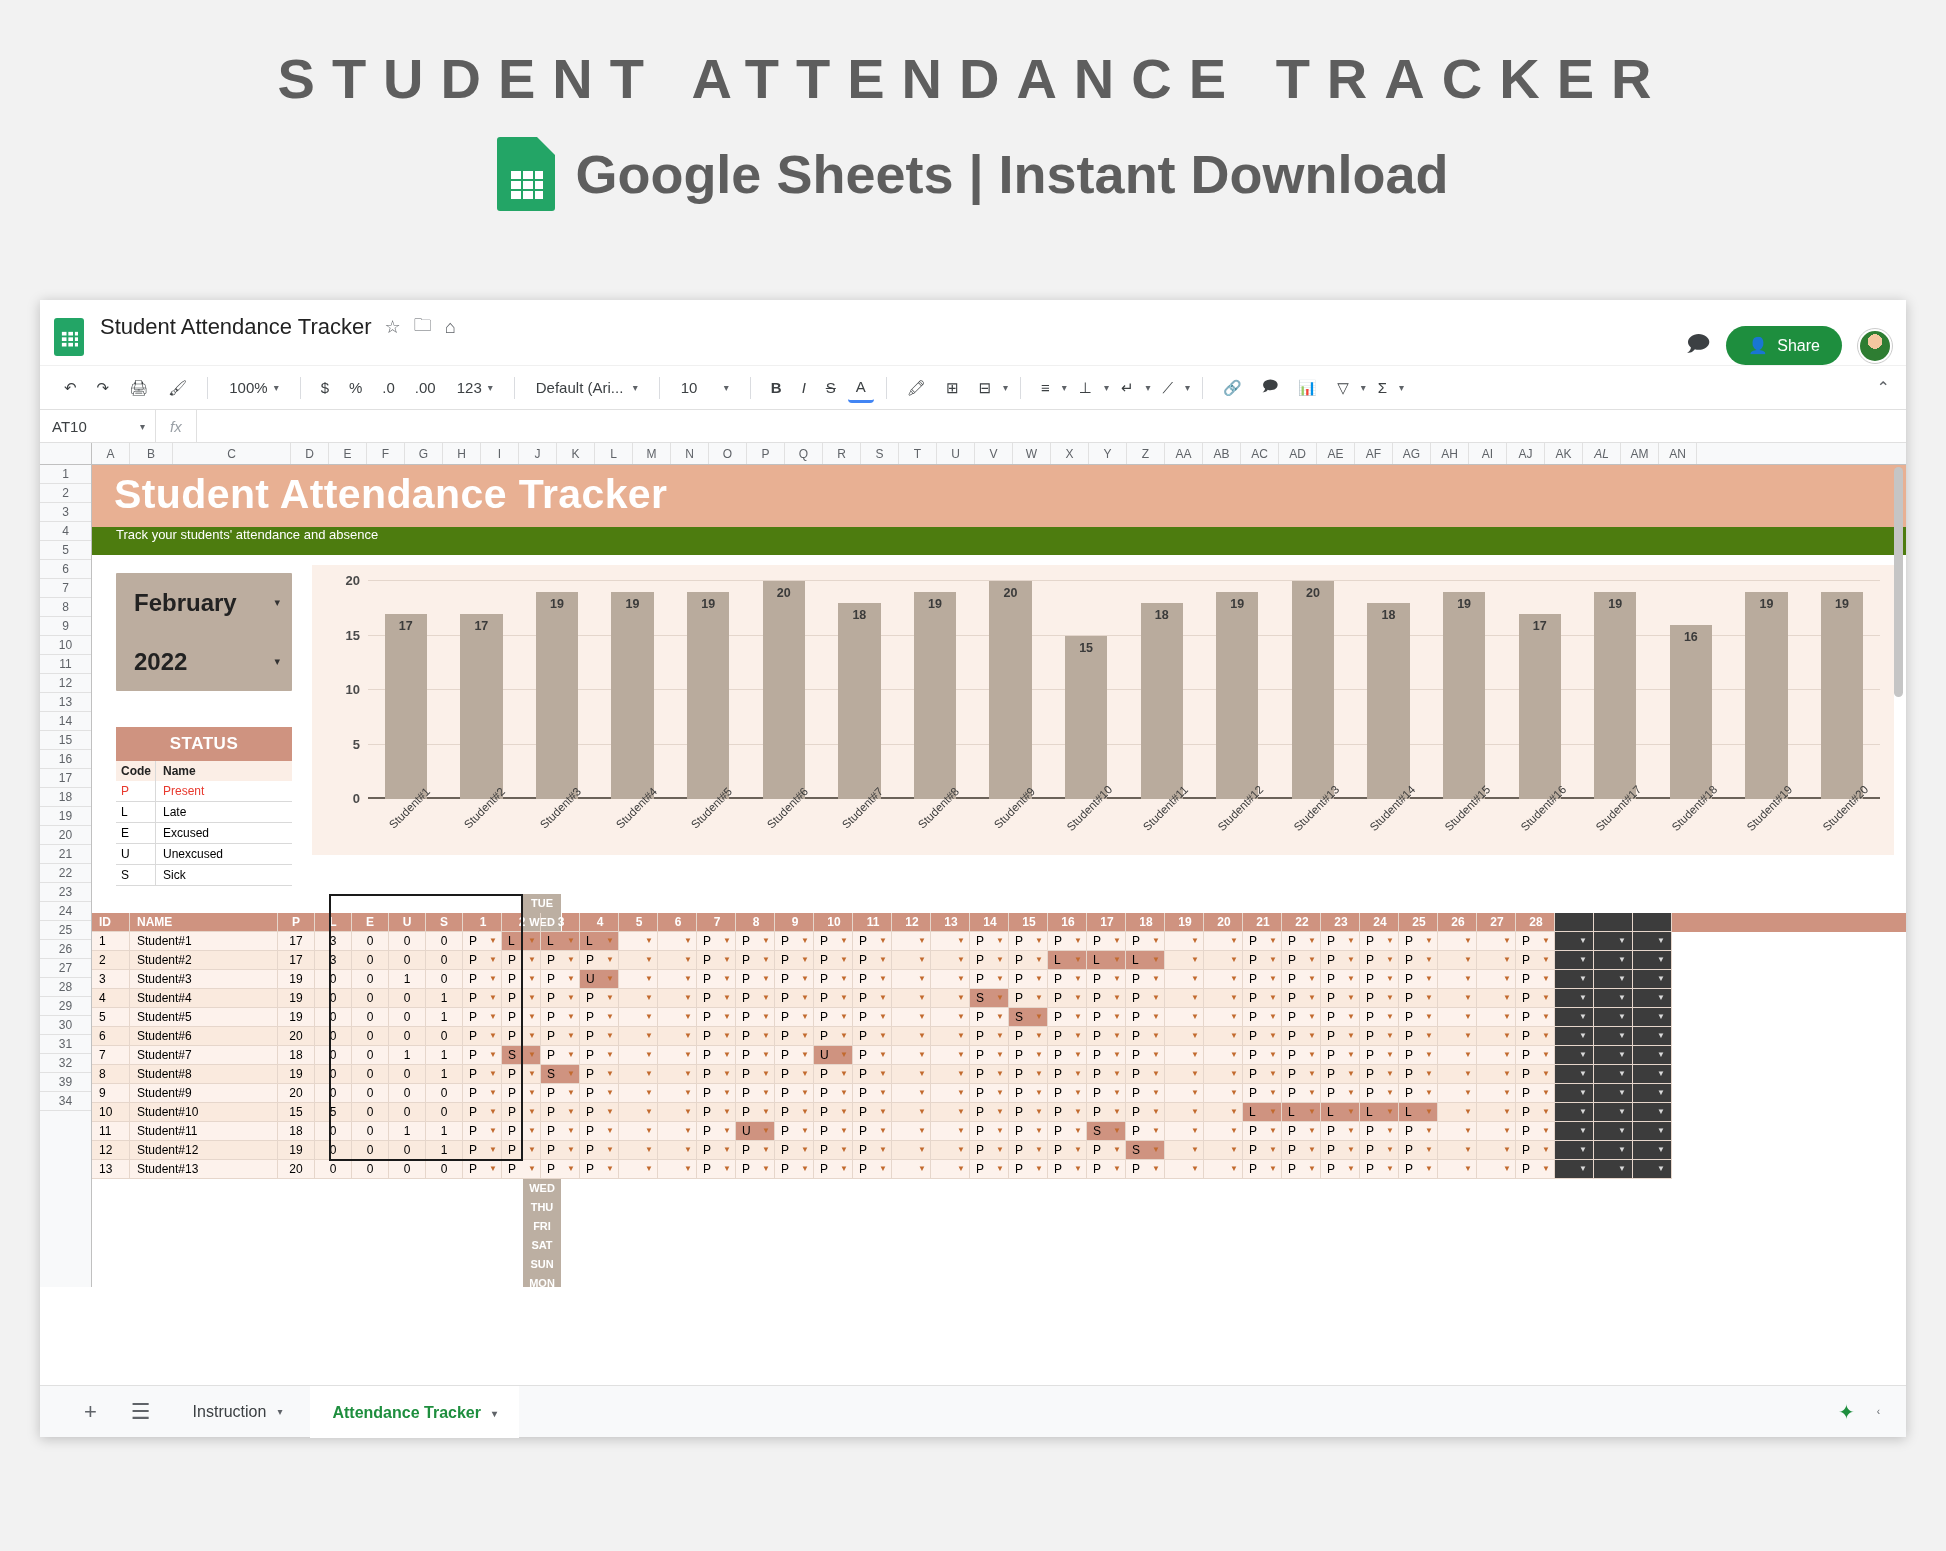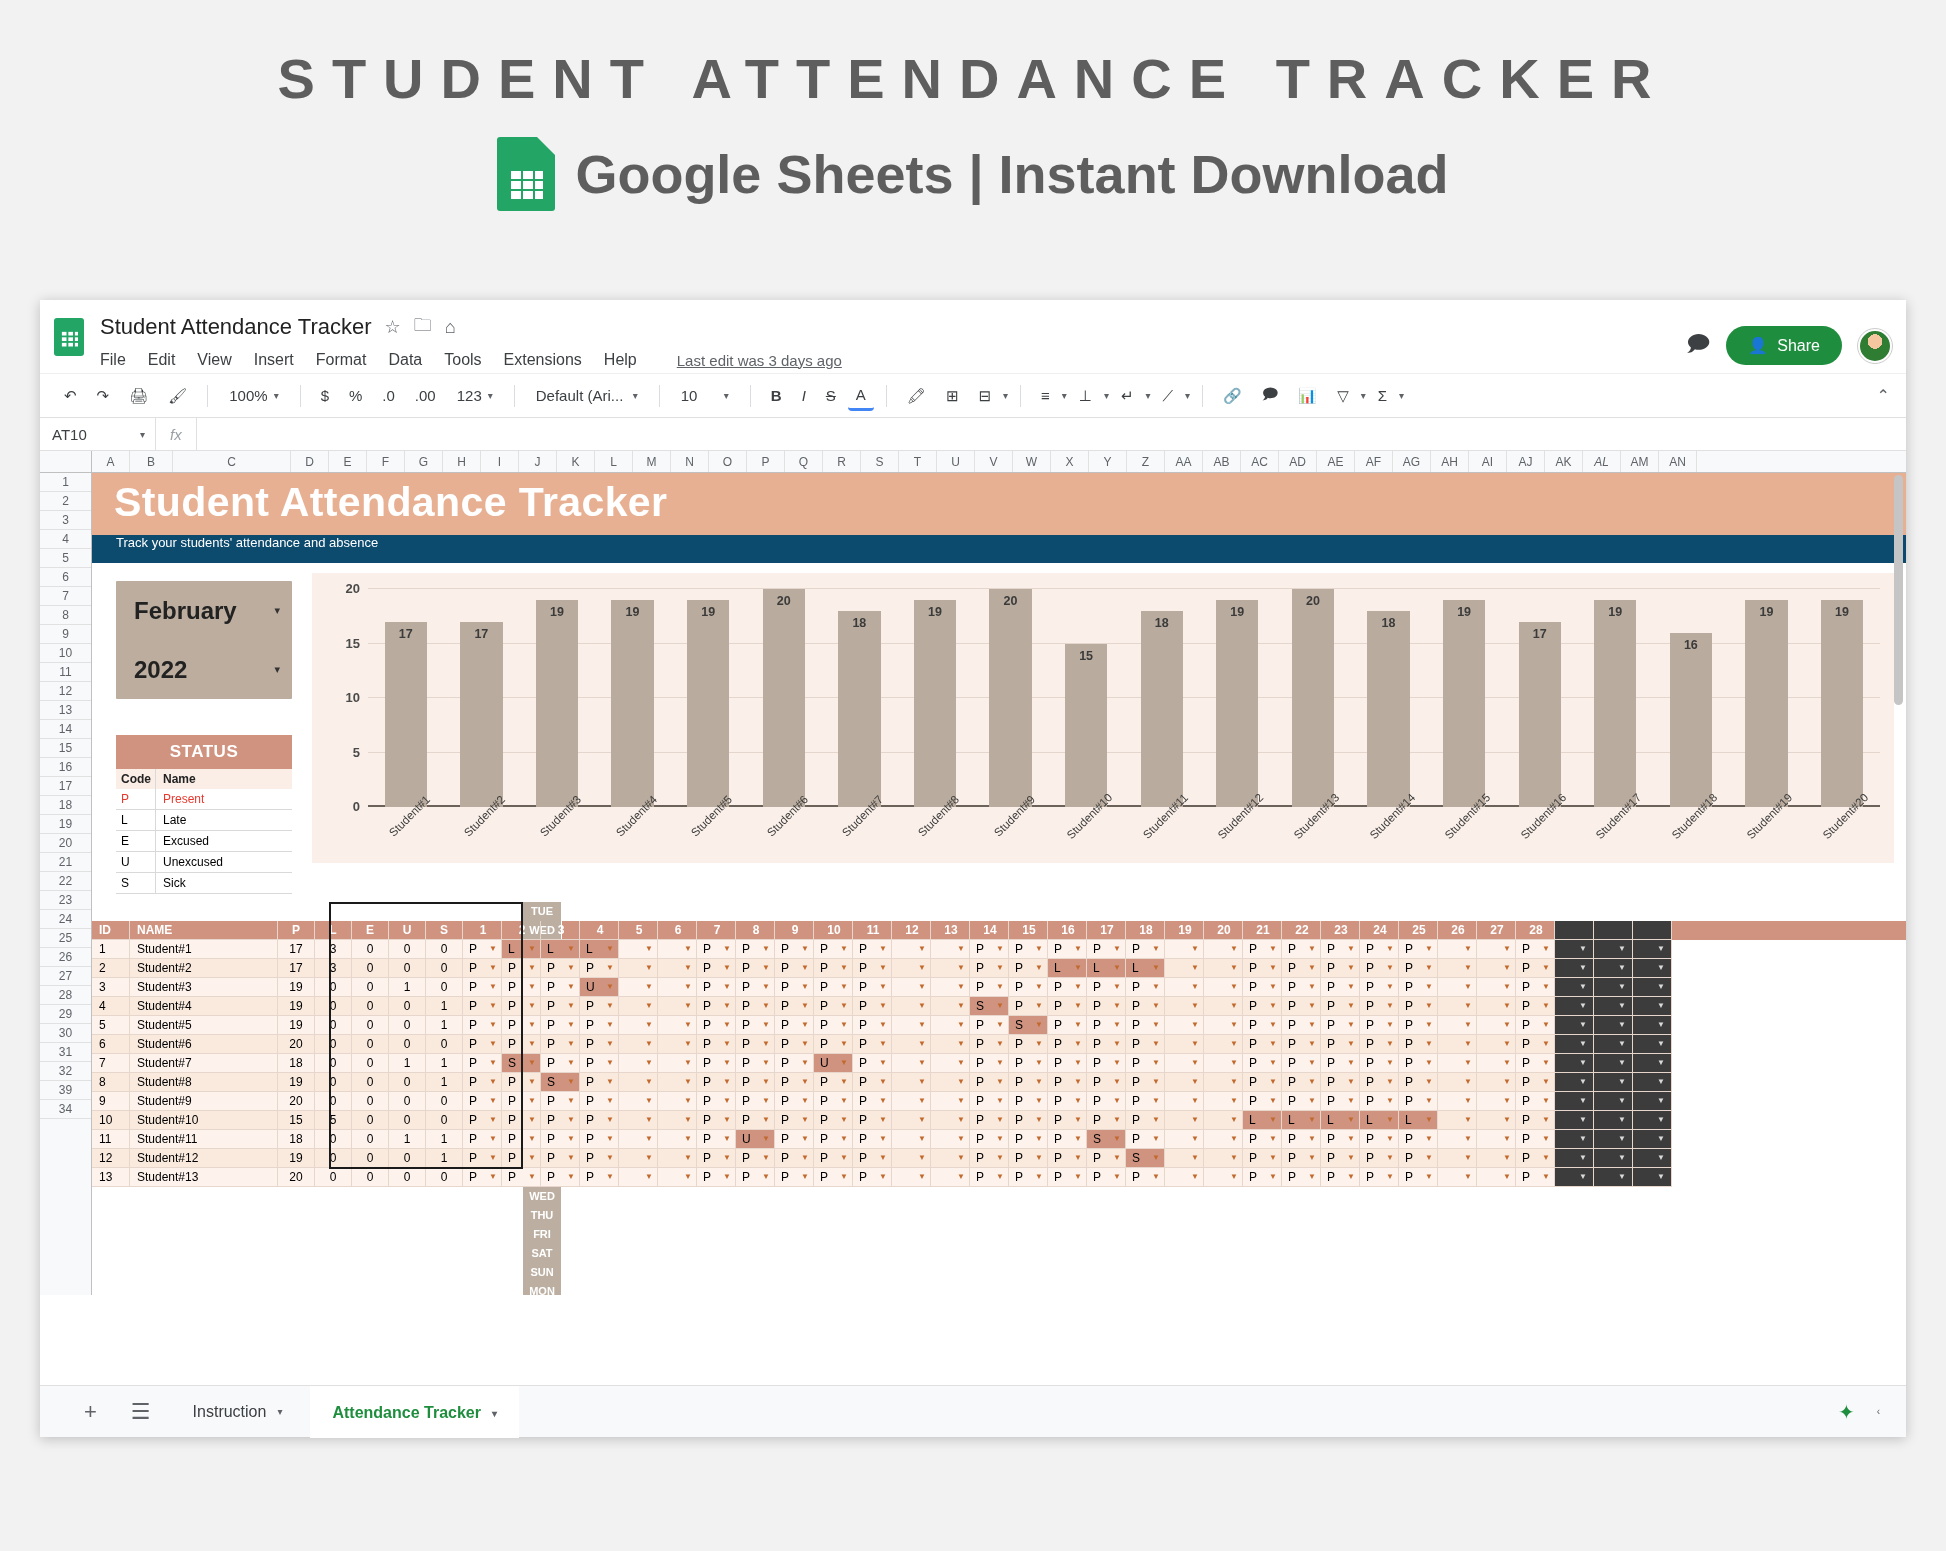--- a/index.html
+++ b/index.html
@@ -109,21 +109,21 @@
   .colhead .ch { border-right:1px solid #e1e1e1; text-align:center; line-height:22px; }
 
   .gridbody { display:flex; height: 822px; }
   .rowhead { width:52px; background:#f8f9fa; border-right:1px solid #c0c0c0; font-size:12px; color:#5f6368;}
   .rh { height:19px; line-height:19px; text-align:center; border-bottom:1px solid #e1e1e1;}
   .sheet { flex:1; position:relative; background:#fff; overflow:hidden;}
 
   
   .banner { background:#e8b093; height:62px; padding: 6px 0 0 22px;}
   .banner h1 { color:#fff; font-size:41px; font-weight:bold; letter-spacing:.4px;}
-  .banner-sub { background:#0c4a6e; height:28px; color:#fff; font-size:13px; padding-left:24px; }
+  .banner-sub { background:#4d7c0f; height:28px; color:#fff; font-size:13px; padding-left:24px; }
 
   .content { display:flex; padding: 10px 0 0 0; background:#fff;}
   .leftcol { width:206px; padding: 8px 0 0 24px; }
 
   .mybox { background:#bcad9f; width:176px; height:118px; border-radius:1px; }
   .mysel { height:59px; display:flex; align-items:center; justify-content:space-between; padding:0 12px 0 18px;}
   .mysel span.val { font-size:24px; font-weight:bold; color:#222; }
   .mysel span.dd { font-size:11px; color:#333; }
 
   .statusbox { margin-top: 36px; width:176px; }
@@ -207,32 +207,20 @@
 <div class="window">
 
   <div class="titlebar">
     <div class="doc-icon"></div>
     <div class="title-block">
       <div class="title-row">
         <div class="doc-title">Student Attendance Tracker</div>
         <span class="ticon">☆</span>
         <span class="ticon">🗀</span>
         <span class="ticon">⌂</span>
-      </div>
-      <div class="menu-row">
-        <span class="menu-item">File</span>
-        <span class="menu-item">Edit</span>
-        <span class="menu-item">View</span>
-        <span class="menu-item">Insert</span>
-        <span class="menu-item">Format</span>
-        <span class="menu-item">Data</span>
-        <span class="menu-item">Tools</span>
-        <span class="menu-item">Extensions</span>
-        <span class="menu-item">Help</span>
-        <span class="last-edit">Last edit was 3 days ago</span>
       </div>
     </div>
     <div class="titlebar-right">
       <span class="comment-ico">🗩</span>
       <div class="share-btn">
         <span>👤</span>
         <span>Share</span>
       </div>
       <div class="avatar"></div>
     </div>

